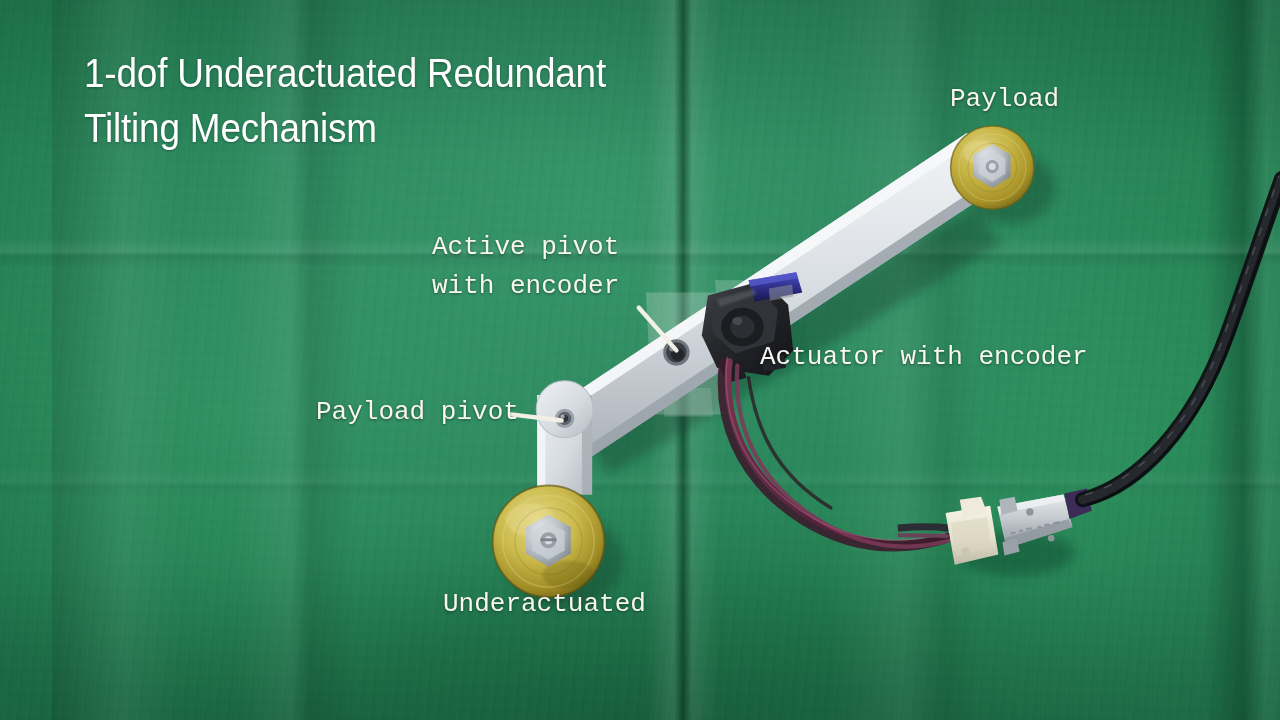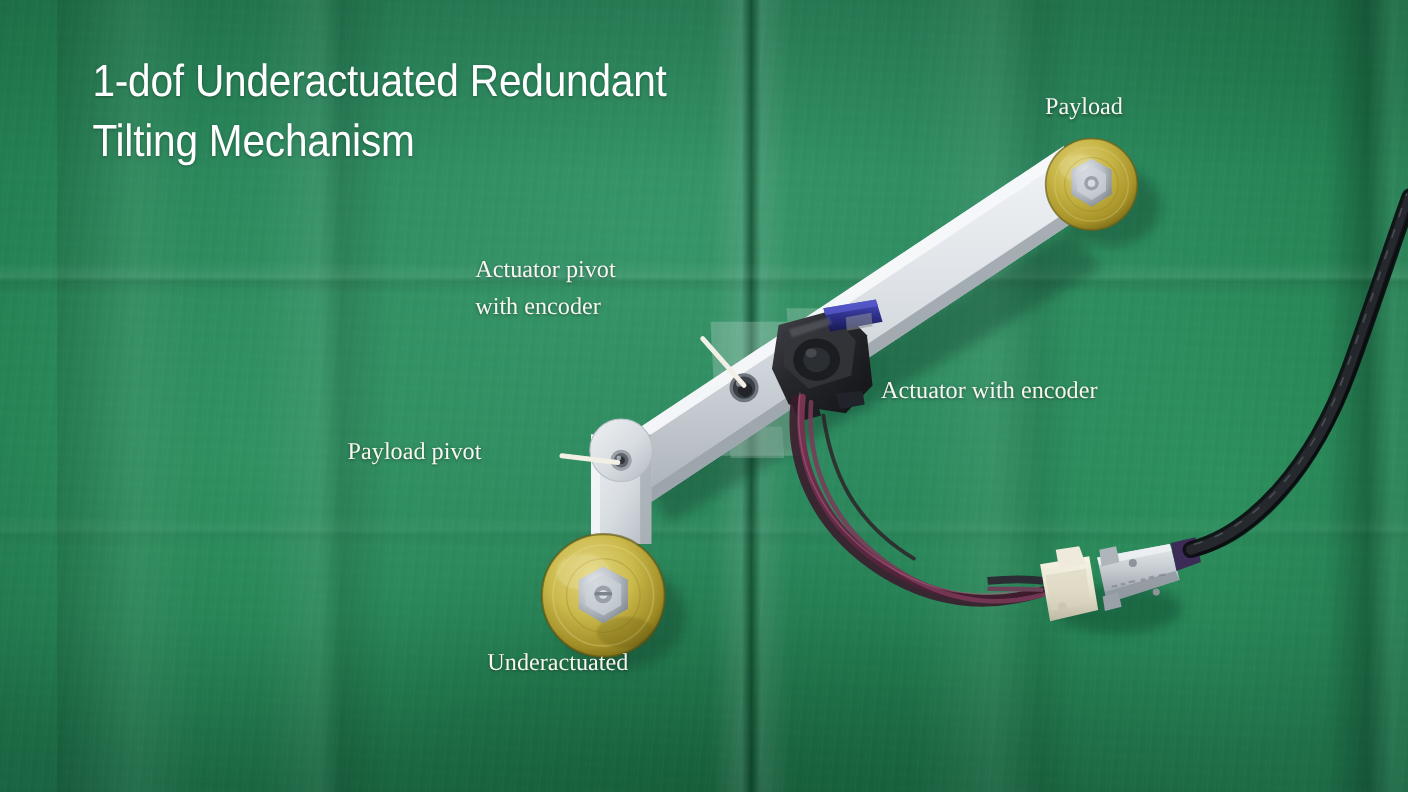--- a/index.html
+++ b/index.html
@@ -101,29 +101,29 @@
     line-height: 1.33;
     letter-spacing: -0.2px;
     transform: scaleX(0.90);
     transform-origin: left top;
     white-space: pre-line;
     text-shadow: 0 1px 3px rgba(0,0,0,0.30);
   }
   .lbl {
     position: absolute;
     color: #f7f6ef;
-    font-family: Liberation Serif, serif;
-    font-size: 22px;
+    font-family: Liberation Mono, monospace;
+    font-size: 26px;
     line-height: 1.50;
     white-space: pre-line;
     text-shadow: 0 1px 3px rgba(0,0,0,0.42);
   }
   .lbl.passive    { left: 432px; top: 228px; }
   .lbl.active     { left: 316px; top: 393px; }
-  .lbl.actuator   { left: 760px; top: 338px; margin-left: 41px; }
+  .lbl.actuator   { left: 760px; top: 338px; }
   .lbl.counter    { left: 443px; top: 585px; }
   .lbl.payload    { left: 950px; top: 80px; }
 </style>
 </head>
 <body>
 
 <div id="stage">
 
   <div class="bg-base"></div>
   <div class="bg-sheen"></div>
@@ -338,21 +338,21 @@
 
     <g stroke="#f2f0e6" stroke-linecap="round">
       <line x1="629" y1="303" x2="666" y2="345" stroke-width="4.4"></line>
       <line x1="503" y1="408" x2="553" y2="414" stroke-width="4.4"></line>
     </g>
   </svg>
 
   <div class="title">1-dof Underactuated Redundant
 Tilting Mechanism</div>
 
-  <div class="lbl passive">Actuator pivot
+  <div class="lbl passive">Active pivot
 with encoder</div>
 
   <div class="lbl active">Payload pivot</div>
 
   <div class="lbl actuator">Actuator with encoder</div>
 
   <div class="lbl counter">Underactuated</div>
 
   <div class="lbl payload">Payload</div>
 

